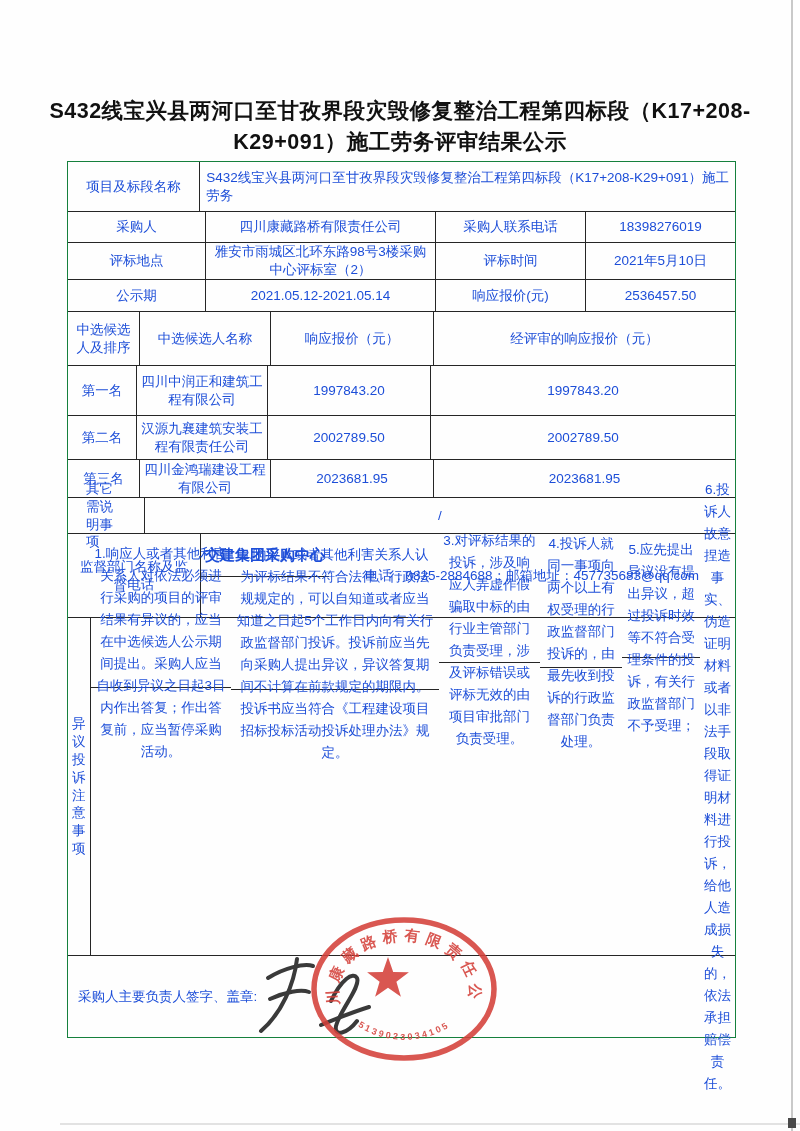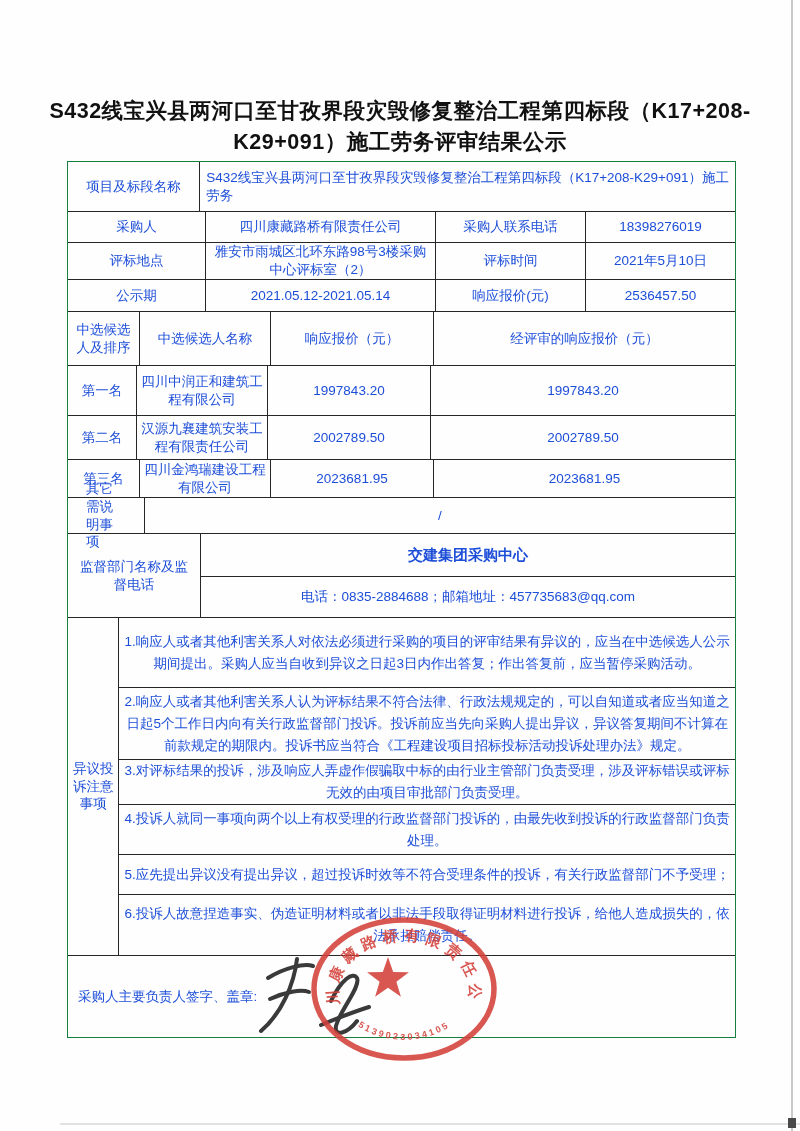--- a/index.html
+++ b/index.html
@@ -27,21 +27,21 @@
   }
   .row{display:flex;border-bottom:1.6px solid #262626;box-sizing:border-box;}
   .row:last-child{border-bottom:none;}
   .c{
     border-right:1.6px solid #262626;box-sizing:border-box;
     display:flex;align-items:center;justify-content:center;
     text-align:center;padding:1px 4px;min-width:0;
   }
   .c:last-child{border-right:none;}
   .grow{flex:1 1 auto;}
-  .stack{display:flex;flex-direction:column;flex:1 1 auto;min-width:0;}
+  .stack{display:flex;flex:1 1 auto;min-width:0;}
   .stack > .srow{border-bottom:1.6px solid #262626;display:flex;align-items:center;justify-content:center;text-align:center;box-sizing:border-box;padding:1px 4px;}
   .stack > .srow:last-child{border-bottom:none;}
   .note{
     display:block;text-align:left;padding:4px 10px 2px 5px;
     line-height:22px;align-items:flex-start;justify-content:flex-start;
   }
   .sig-row{height:81px;display:flex;align-items:center;padding-left:10px;box-sizing:border-box;}
   .overlay{position:absolute;left:0;top:0;width:800px;height:1131px;pointer-events:none;}
   .seal-text{font-family:"Liberation Sans","DejaVu Sans",sans-serif;font-weight:bold;}
 </style>

